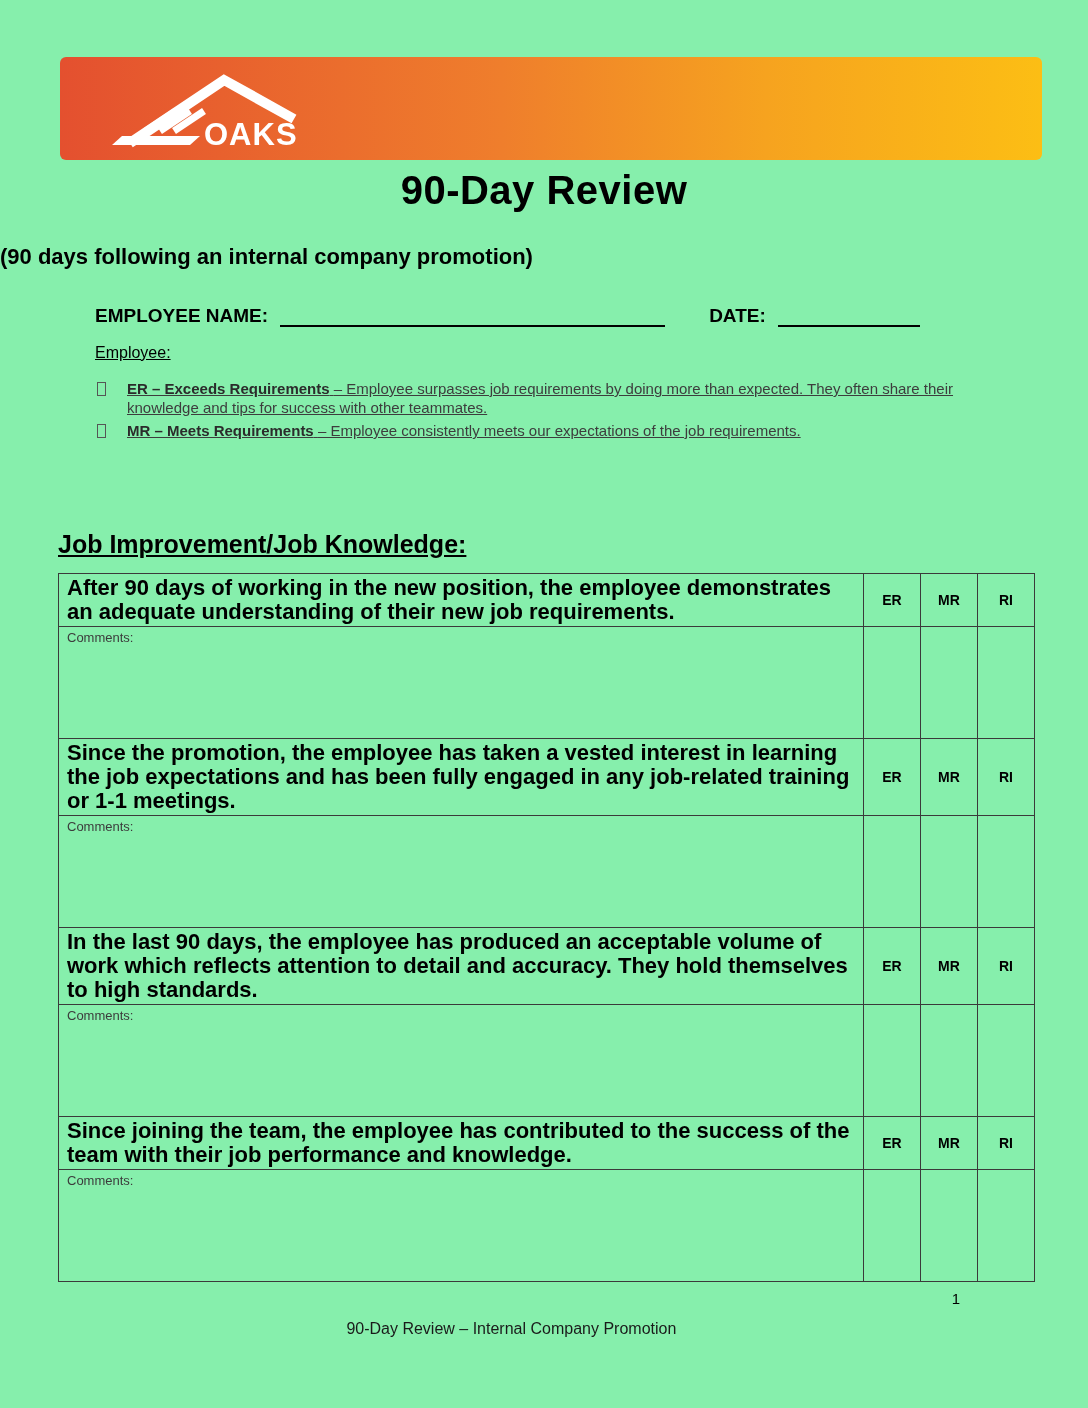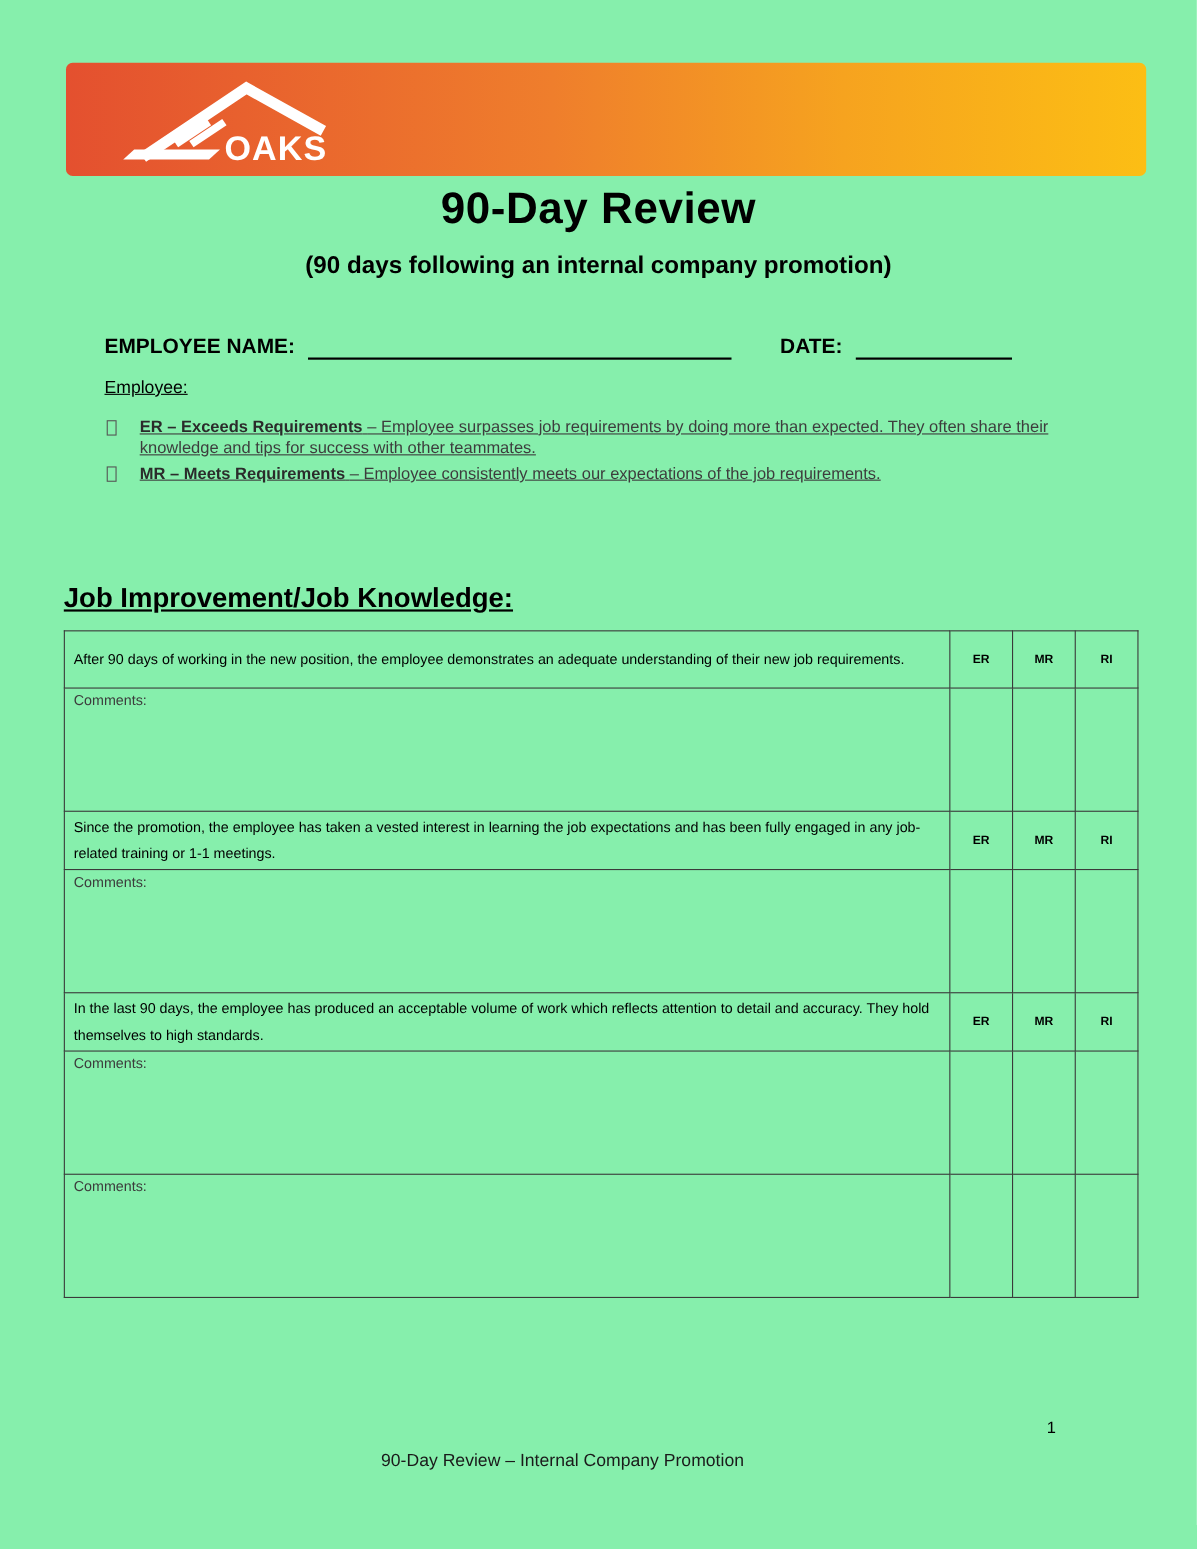--- a/index.html
+++ b/index.html
@@ -21,22 +21,22 @@
     background: linear-gradient(90deg, #e4502f 0%, #ef7e2c 45%, #f6a31f 72%, #fcbe14 100%);
   }
   .banner svg { position: absolute; left: 36px; top: 10px; }
 
   
   .title {
     position: absolute; left: 0; top: 168px; width: 100%;
     text-align: center; font-size: 40px; font-weight: bold; letter-spacing: 0.5px;
   }
   .subtitle {
-    position: absolute; left: 0; top: 228px; width: 100%;
-    text-align: center; font-size: 22px; font-weight: bold;
+    position: absolute; left: 0; top: 244px; width: 100%;
+    text-align: left; font-size: 22px; font-weight: bold;
   }
 
   
   .fields-row {
     position: absolute; left: 95px; top: 303px; width: 880px;
     display: flex; align-items: flex-end; font-size: 19px; font-weight: bold;
   }
   .fill-line { display: inline-block; border-bottom: 2px solid #000; height: 24px; }
   .name-line { width: 385px; margin-left: 12px; }
   .date-label { margin-left: 44px; }
@@ -67,25 +67,26 @@
   
   .review-table {
     position: absolute; left: 58px; top: 573px;
     width: 976px; border-collapse: collapse; table-layout: fixed;
   }
   .review-table td { border: 1.5px solid #3a3a3a; vertical-align: top; }
   .review-table col.qcol { width: 805px; }
   .review-table col.rcol { width: 57px; }
   .q-row td { height: 52px; }
   .q-cell {
-    font-size: 13px; line-height: 24px; padding: 2px 8px 2px 8px;
+    font-size: 22px; line-height: 24px; padding: 2px 8px 2px 8px;
     vertical-align: middle !important;
+    font-weight: bold;
   }
   .r-head {
-    font-size: 11px; font-weight: bold; text-align: center;
+    font-size: 14px; font-weight: bold; text-align: center;
     vertical-align: middle !important;
   }
   .c-row td { height: 112px; }
   .c-cell { font-size: 13px; color: #3c3c3c; padding: 3px 8px; }
 
   
   .page-number {
     position: absolute; top: 1290px; right: 128px;
     font-size: 15px;
   }
@@ -175,20 +176,26 @@
         <td class="r-head">MR</td>
         <td class="r-head">RI</td>
       </tr>
       <tr class="c-row">
         <td class="c-cell">Comments:</td>
         <td></td>
         <td></td>
         <td></td>
       </tr>
 
+      <tr class="q-row">
+        <td class="q-cell">Since joining the team, the employee has contributed to the success of the team with their job performance and knowledge.</td>
+        <td class="r-head">ER</td>
+        <td class="r-head">MR</td>
+        <td class="r-head">RI</td>
+      </tr>
       <tr class="c-row">
         <td class="c-cell">Comments:</td>
         <td></td>
         <td></td>
         <td></td>
       </tr>
     </tbody>
   </table>
 
   <div class="page-number">1</div>

